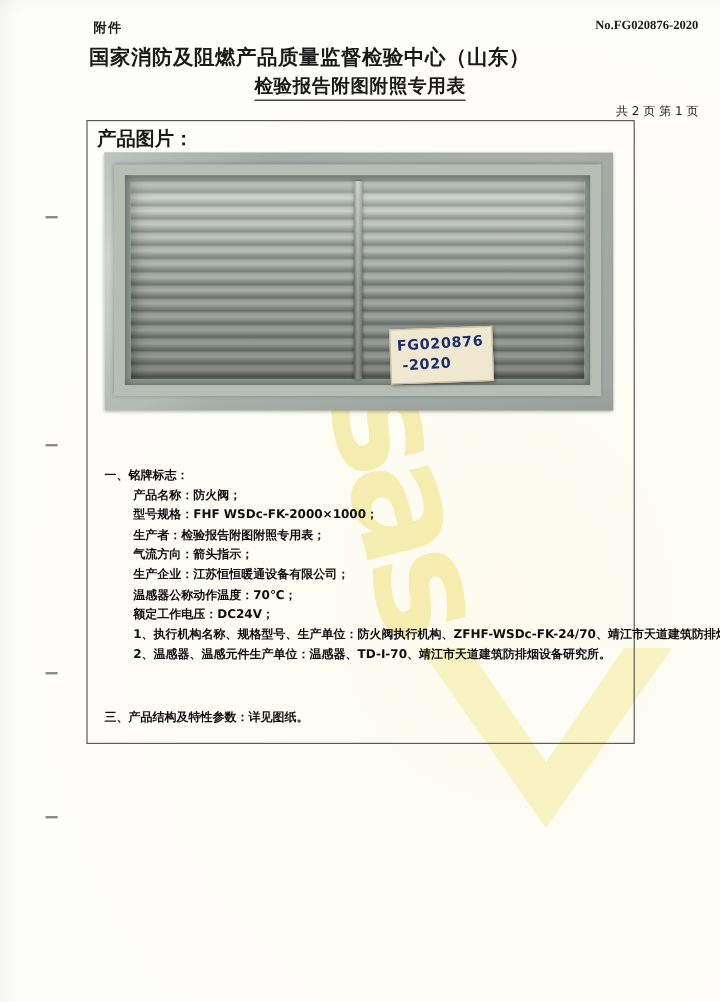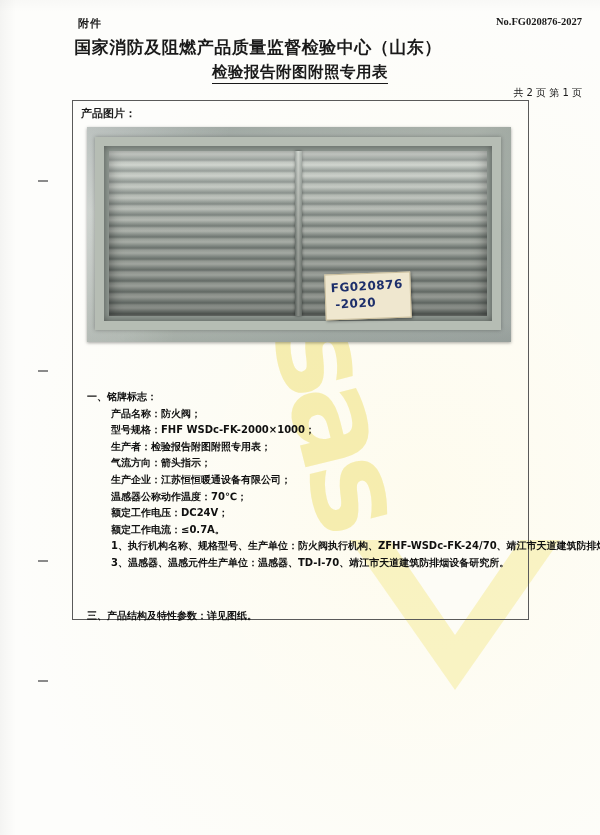--- a/index.html
+++ b/index.html
@@ -100,21 +100,21 @@
     top: 100px;
     width: 455px;
     height: 518px;
     border: 1px solid #5a5a5a;
     background: transparent;
   }
   .frame-label {
     position: absolute;
     left: 8px;
     top: 5px;
-    font-size: 11px;
+    font-size: 16px;
     font-weight: bold;
     font-family: Liberation Mono, monospace;
   }
 
   
   .photo {
     position: absolute;
     left: 14px;
     top: 26px;
     width: 424px;
@@ -279,21 +279,21 @@
 
   <div class="paper-tint"></div>
 
   <div class="punch" style="top:180px;"></div>
   <div class="punch" style="top:370px;"></div>
   <div class="punch" style="top:560px;"></div>
   <div class="punch" style="top:680px;"></div>
 
   <div class="hdr-row">
     <div class="hdr-attach">附件</div>
-    <div class="hdr-no">No.FG020876-2027</div>
+    <div class="hdr-no">No.FG020876-2020</div>
   </div>
 
   <div class="title1">国家消防及阻燃产品质量监督检验中心（山东）</div>
   <div class="title2"><span>检验报告附图附照专用表</span></div>
   <div class="pageinfo">共 2 页  第 1 页</div>
 
   <div class="wm">
     <div class="wm-v"></div>
     <div class="wm-v-inner"></div>
     <div class="wm-text">sas</div>
@@ -318,20 +318,19 @@
 
     <div class="body-text">
         <div class="l ind1">一、铭牌标志：</div>
         <div class="l ind2">产品名称：防火阀；</div>
         <div class="l ind2">型号规格：FHF WSDc-FK-2000×1000；</div>
         <div class="l ind2">生产者：检验报告附图附照专用表；</div>
         <div class="l ind2">气流方向：箭头指示；</div>
         <div class="l ind2">生产企业：江苏恒恒暖通设备有限公司；</div>
         <div class="l ind2">温感器公称动作温度：70℃；</div>
         <div class="l ind2">额定工作电压：DC24V；</div>
-        <div class="l ind2">额定工作电流：≤0.7A。</div>
         <div class="l wrap">1、执行机构名称、规格型号、生产单位：防火阀执行机构、ZFHF-WSDc-FK-24/70、靖江市天道建筑防排烟设备研究所。</div>
-        <div class="l wrap">3、温感器、温感元件生产单位：温感器、TD-I-70、靖江市天道建筑防排烟设备研究所。</div>
+        <div class="l wrap">2、温感器、温感元件生产单位：温感器、TD-I-70、靖江市天道建筑防排烟设备研究所。</div>
         <div class="l ind1">三、产品结构及特性参数：详见图纸。</div>
       </div>
   </div>
 
 </div>
 
 </body></html>

